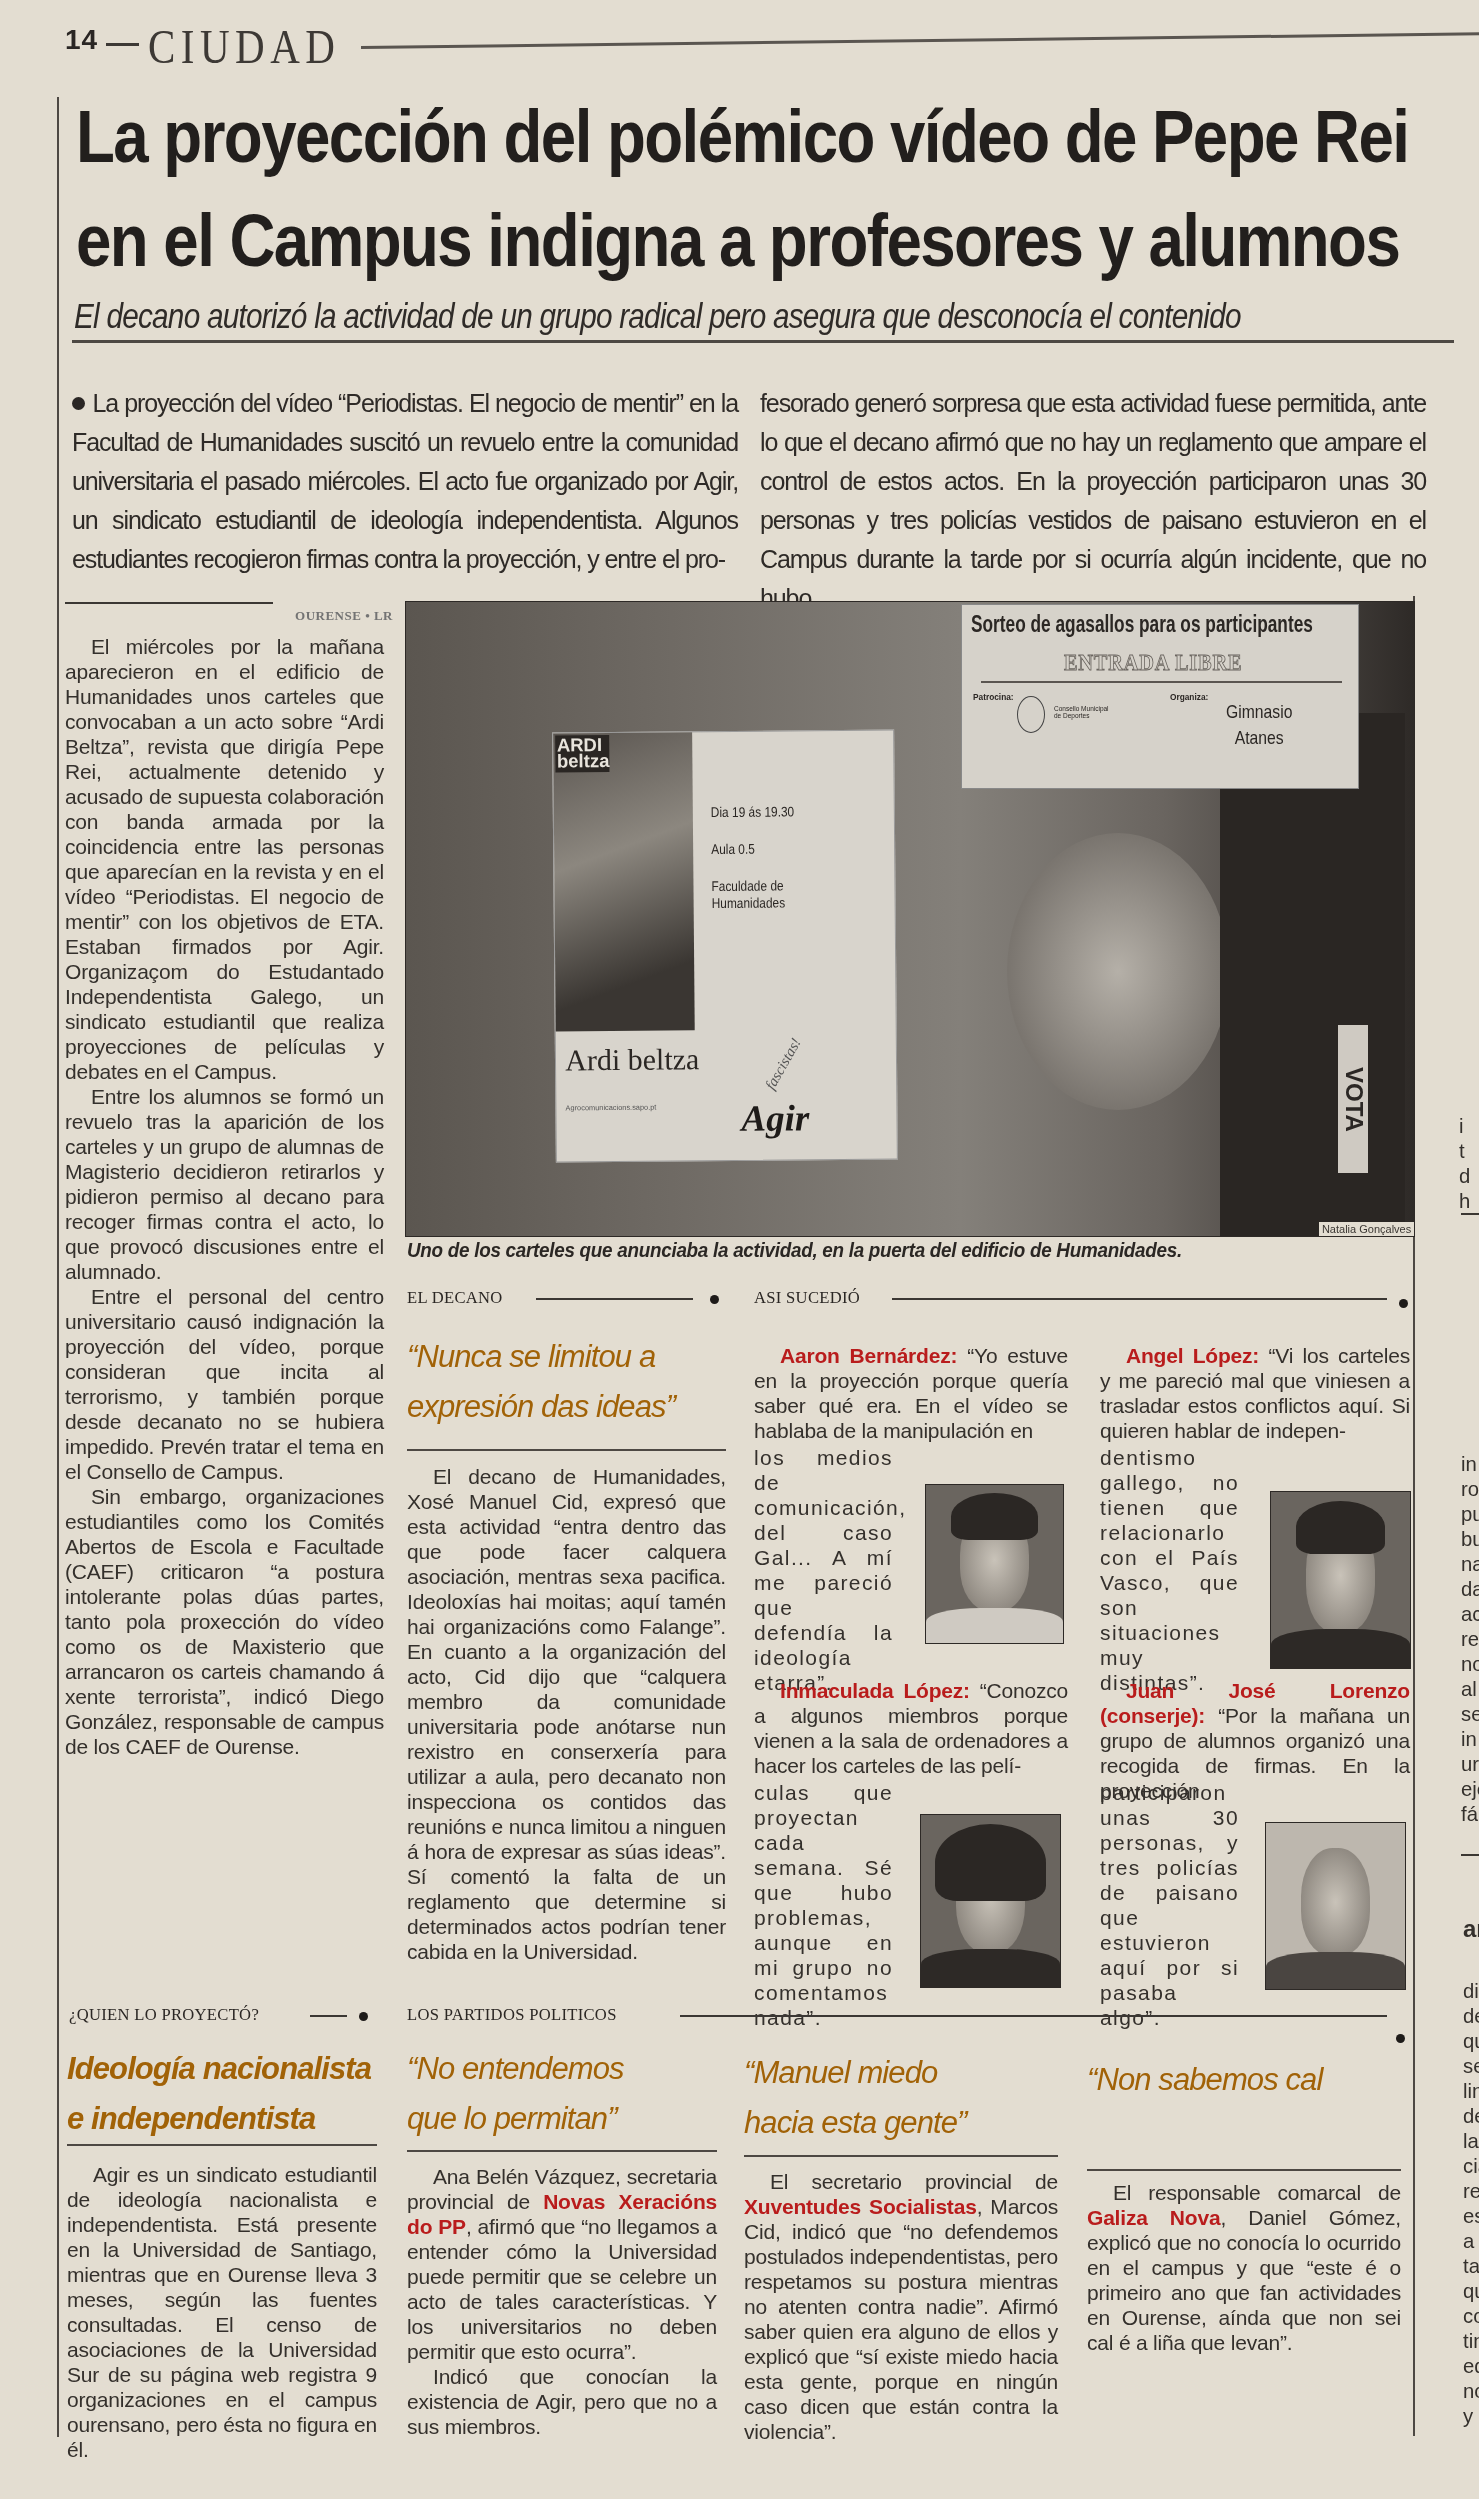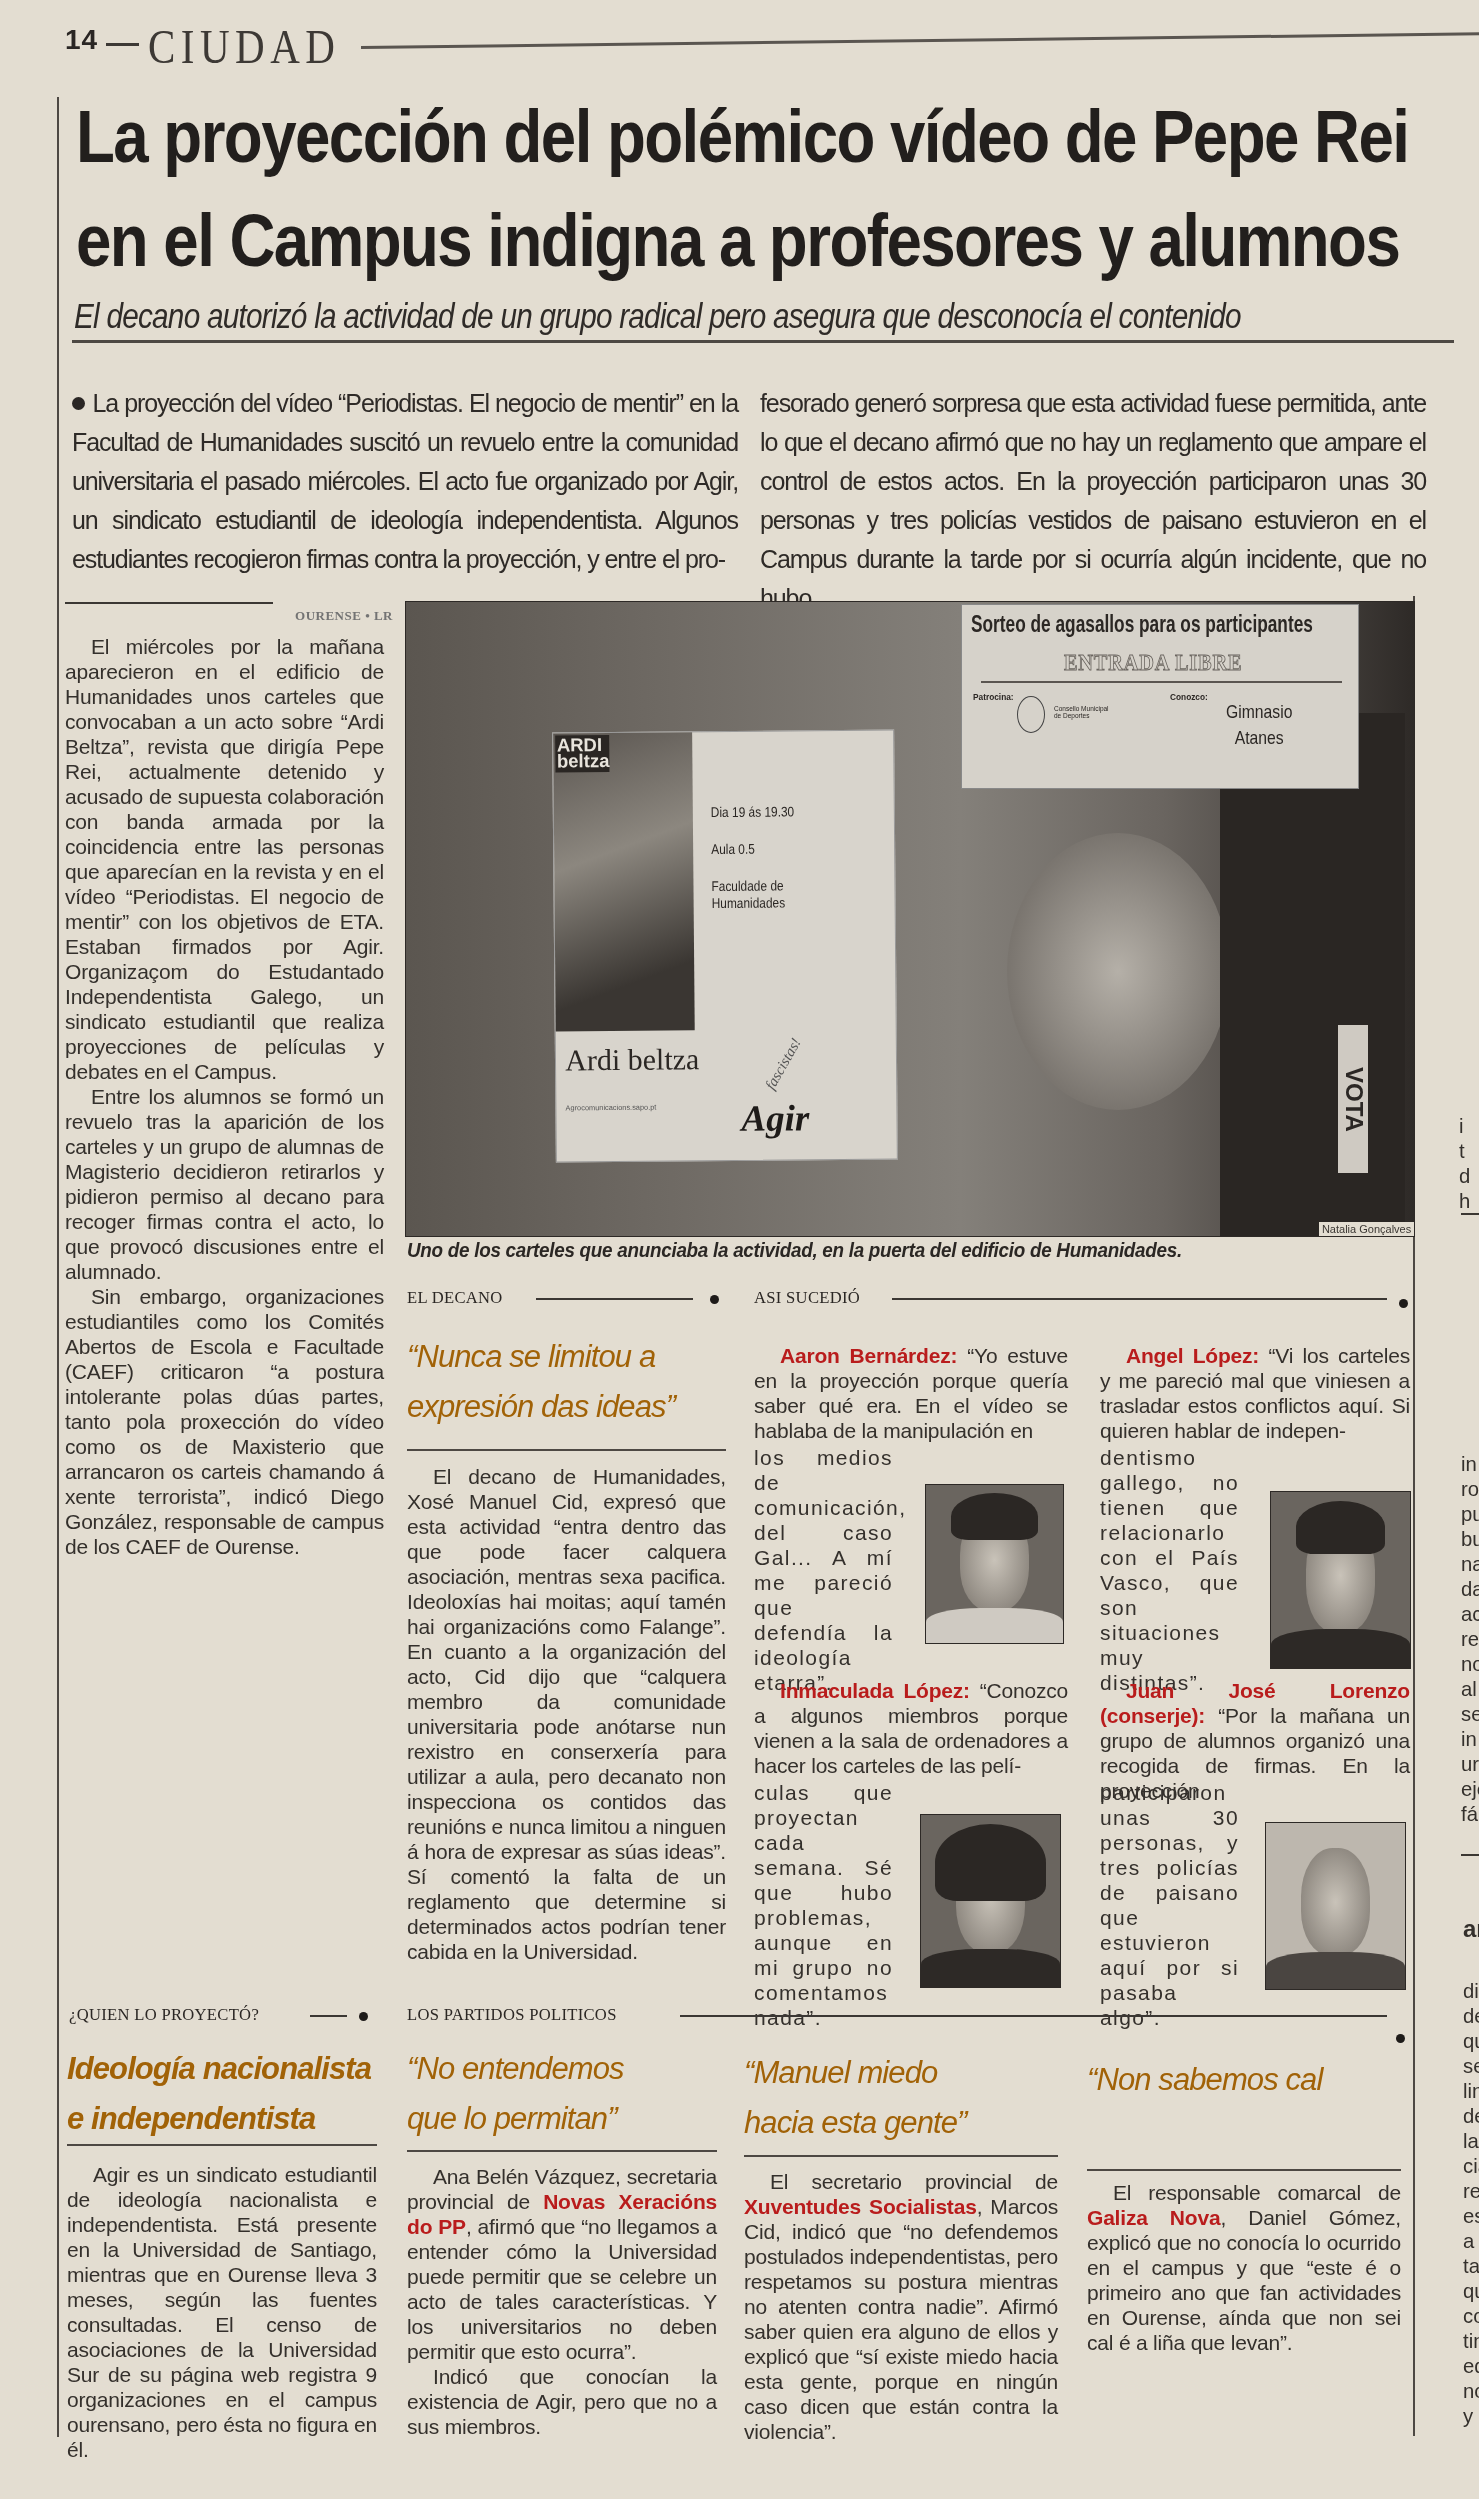--- a/index.html
+++ b/index.html
@@ -91,20 +91,21 @@
 </div>
 <div class="abs lead lead-col2">fesorado generó sorpresa que esta actividad fuese permitida, ante lo que el decano afirmó que no hay un reglamento que ampare el control de estos actos. En la proyección participaron unas 30 personas y tres policías vestidos de paisano estuvieron en el Campus durante la tarde por si ocurría algún incidente, que no hubo.</div>
 
 <div class="abs byline">
   <span class="rule"></span>
   <span class="byline-text">OURENSE • LR</span>
 </div>
 <div class="abs body col-main">
   <p>El miércoles por la mañana aparecieron en el edificio de Humanidades unos carteles que convocaban a un acto sobre “Ardi Beltza”, revista que dirigía Pepe Rei, actualmente detenido y acusado de supuesta colaboración con banda armada por la coincidencia entre las personas que aparecían en la revista y en el vídeo “Periodistas. El negocio de mentir” con los objetivos de ETA. Estaban firmados por Agir. Organizaçom do Estudantado Independentista Galego, un sindicato estudiantil que realiza proyecciones de películas y debates en el Campus.</p>
   <p>Entre los alumnos se formó un revuelo tras la aparición de los carteles y un grupo de alumnas de Magisterio decidieron retirarlos y pidieron permiso al decano para recoger firmas contra el acto, lo que provocó discusiones entre el alumnado.</p>
+  <p>Entre el personal del centro universitario causó indignación la proyección del vídeo, porque consideran que incita al terrorismo, y también porque desde decanato no se hubiera impedido. Prevén tratar el tema en el Consello de Campus.</p>
   <p>Sin embargo, organizaciones estudiantiles como los Comités Abertos de Escola e Facultade (CAEF) criticaron “a postura intolerante polas dúas partes, tanto pola proxección do vídeo como os de Maxisterio que arrancaron os carteis chamando á xente terrorista”, indicó Diego González, responsable de campus de los CAEF de Ourense.</p>
 </div>
 
 <div class="abs photo">
   <div class="bg1"></div>
   <div class="light"></div>
   <div class="door"></div>
   <div class="poster">
     <div class="poster-img">
       <div class="poster-ardi">ARDI beltza</div>
@@ -117,21 +118,21 @@
     <div class="poster-small">Agrocomunicacions.sapo.pt</div>
     <div class="poster-logo">Agir</div>
   </div>
   <div class="notice">
     <div class="notice-top">Sorteo de agasallos para os participantes</div>
     <div class="notice-entrada">ENTRADA LIBRE</div>
     <div class="notice-rule"></div>
     <div class="notice-small" style="left:11px;top:87px">Patrocina:</div>
     <div class="notice-seal"></div>
     <div class="notice-small" style="left:92px;top:100px;width:55px;font-weight:normal;font-size:6.5px">Consello Municipal de Deportes</div>
-    <div class="notice-small" style="left:208px;top:87px">Conozco:</div>
+    <div class="notice-small" style="left:208px;top:87px">Organiza:</div>
     <div class="notice-gym">
       <div>Gimnasio</div>
       <div>Atanes</div>
     </div>
   </div>
   <div class="vota">VOTA</div>
   <div class="credit">Natalia Gonçalves</div>
 </div>
 <div class="abs caption">Uno de los carteles que anunciaba la actividad, en la puerta del edificio de Humanidades.</div>
 

